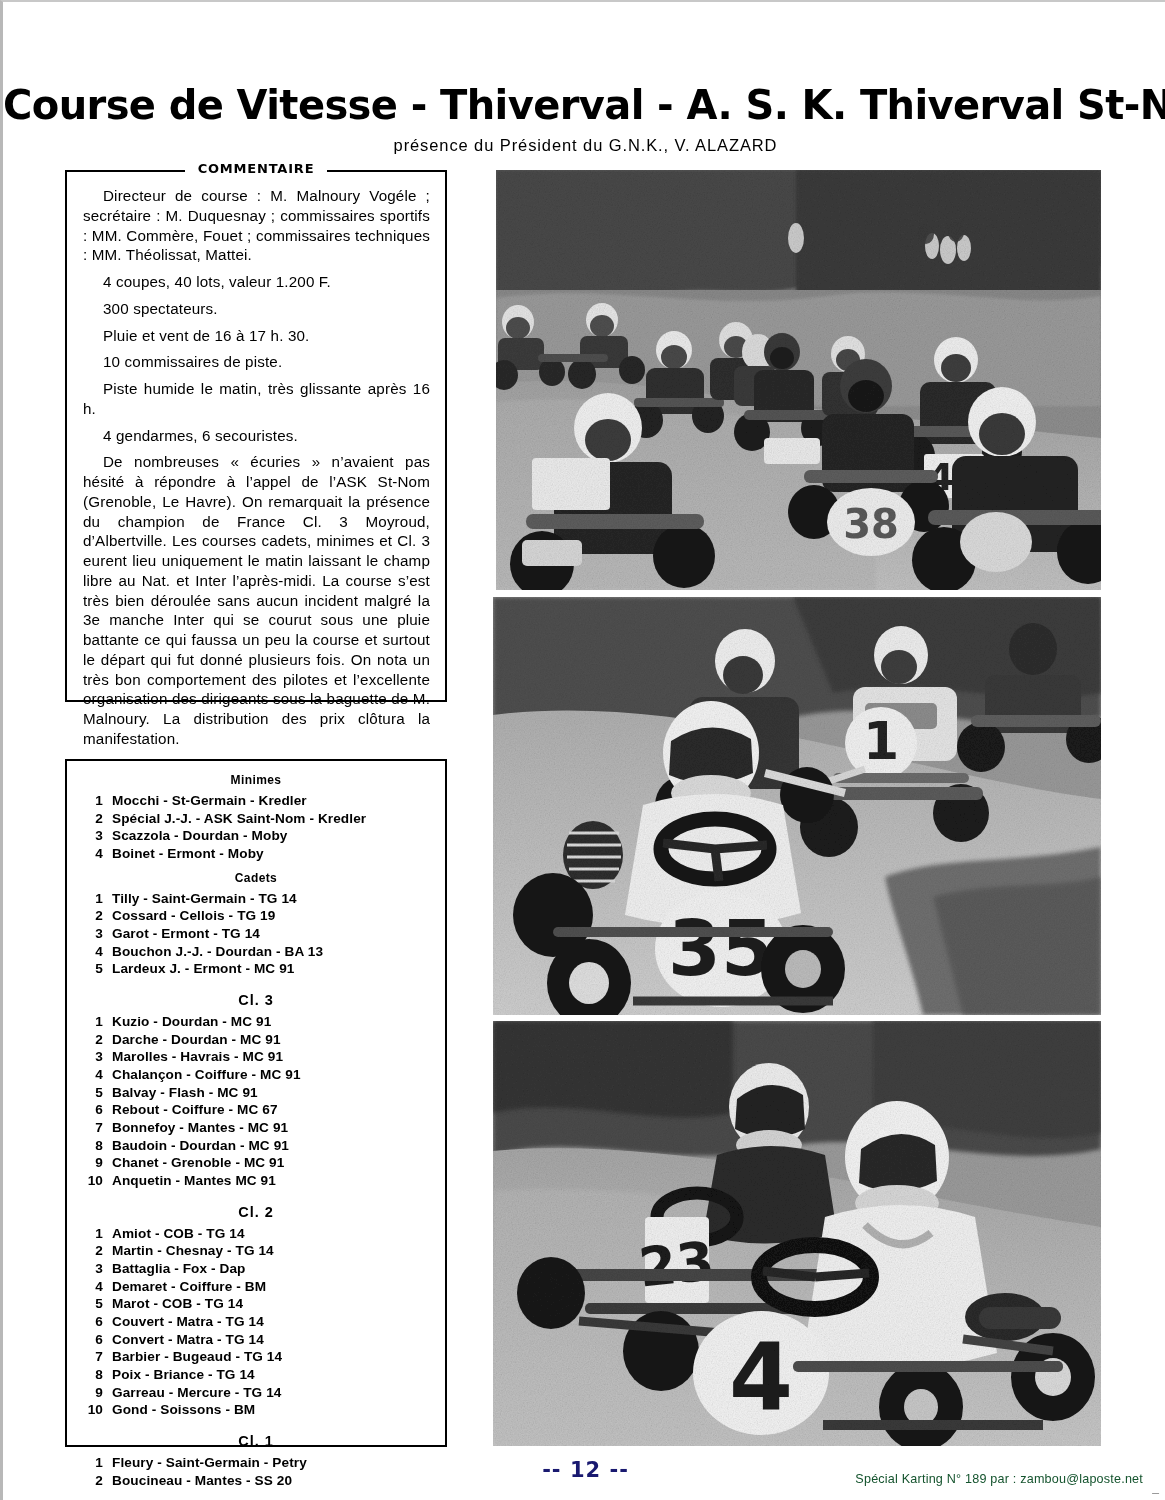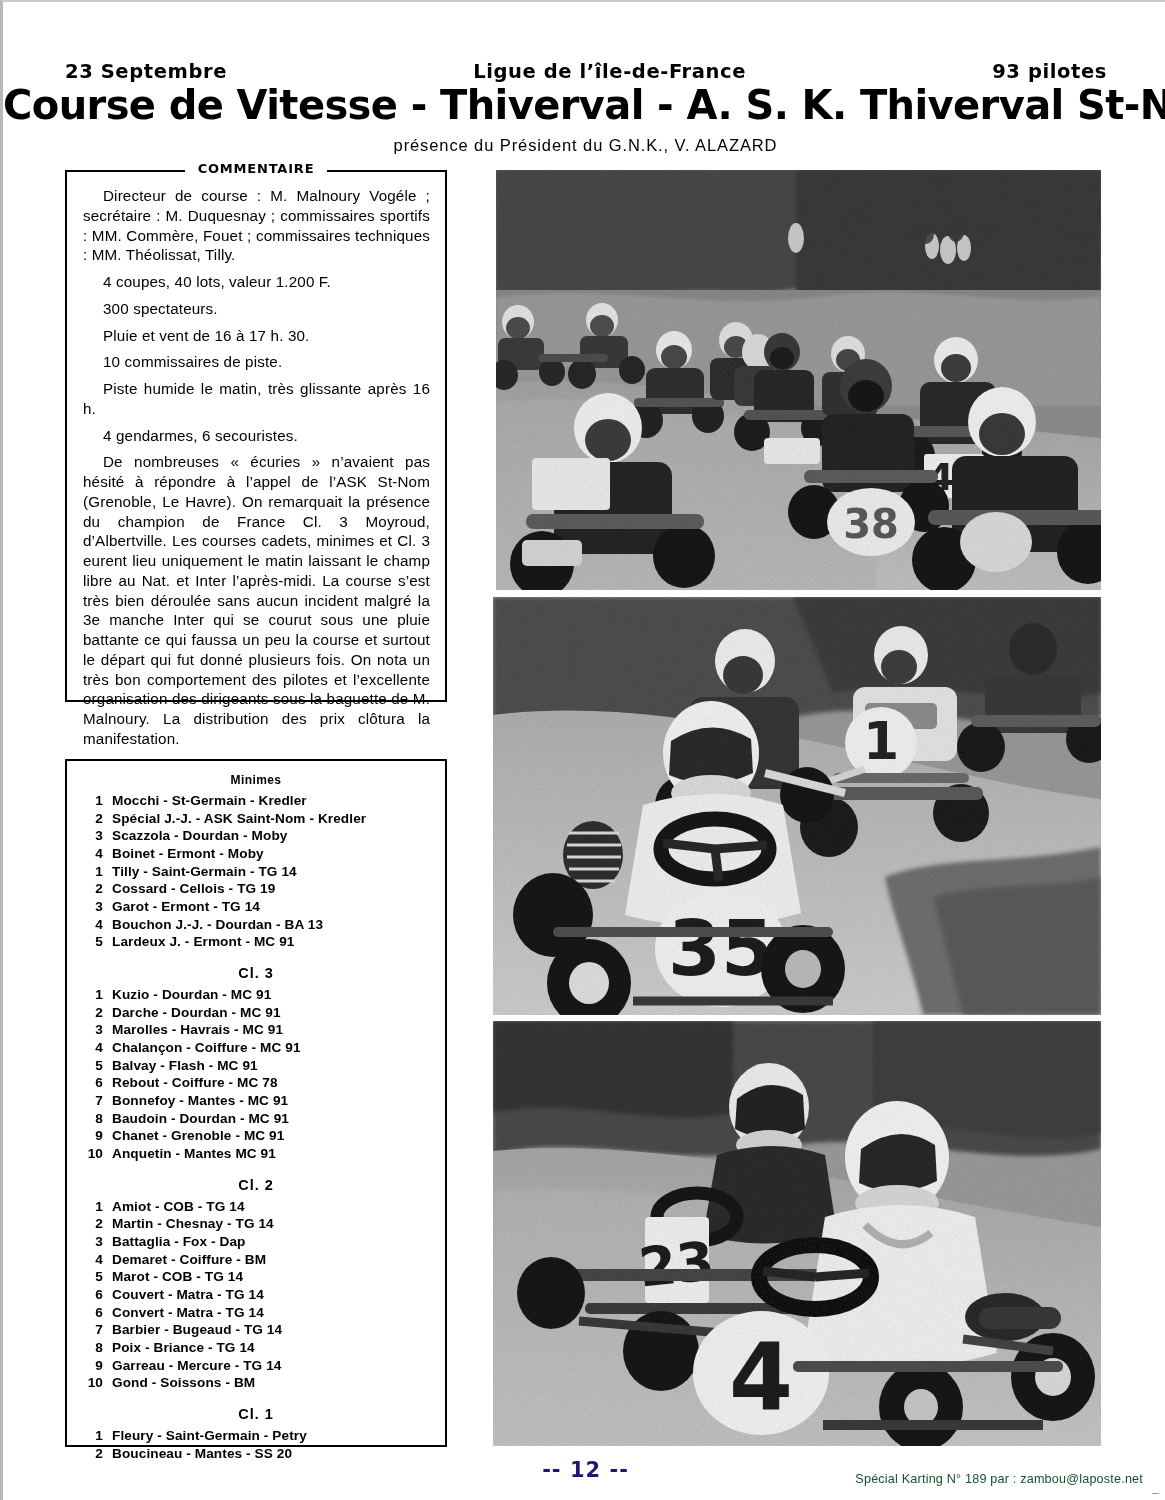--- a/index.html
+++ b/index.html
@@ -197,35 +197,30 @@
     font-family: "Liberation Sans", sans-serif;
     font-size: 12px;
     color: #888;
   }
 </style>
 </head>
 <body>
 
 <div class="page">
 
-  <div class="header-row">
-    <div>23 Septembre</div>
-    <div class="hdr-center">Ligue  de  l’île-de-France</div>
-    <div>93 pilotes</div>
-  </div>
 
   <div class="main-title">Course de Vitesse - Thiverval - A. S. K. Thiverval St-Nom</div>
   <div class="subtitle">présence  du  Président  du  G.N.K.,  V. ALAZARD</div>
 
   <div class="panel" id="commentaire-panel">
     <div class="panel-legend">
       <span>COMMENTAIRE</span>
     </div>
     <div class="comm-body" id="commentaire-body">
-        <p>Directeur de course : M. Malnoury Vogéle ; secrétaire : M. Duquesnay ; commissaires sportifs : MM. Commère, Fouet ; commissaires techniques : MM. Théolissat, Tilly.</p>
+        <p>Directeur de course : M. Malnoury Vogéle ; secrétaire : M. Duquesnay ; commissaires sportifs : MM. Commère, Fouet ; commissaires techniques : MM. Théolissat, Mattei.</p>
         <p>4 coupes, 40 lots, valeur 1.200 F.</p>
         <p>300 spectateurs.</p>
         <p>Pluie et vent de 16 à 17 h. 30.</p>
         <p>10 commissaires de piste.</p>
         <p>Piste humide le matin, très glissante après 16 h.</p>
         <p>4 gendarmes, 6 secouristes.</p>
         <p class="last">De nombreuses « écuries » n’avaient pas hésité à répondre à l’appel de l’ASK St-Nom (Grenoble, Le Havre). On remarquait la présence du champion de France Cl. 3 Moyroud, d’Albertville. Les courses cadets, minimes et Cl. 3 eurent lieu uniquement le matin laissant le champ libre au Nat. et Inter l’après-midi. La course s’est très bien déroulée sans aucun incident malgré la 3e manche Inter qui se courut sous une pluie battante ce qui faussa un peu la course et surtout le départ qui fut donné plusieurs fois. On nota un très bon comportement des pilotes et l’excellente organisation des dirigeants sous la baguette de M. Malnoury. La distribution des prix clôtura la manifestation.</p>
       </div>
   </div>
 
@@ -243,20 +238,21 @@
           </li>
           <li class="res-item">
             <span class="res-pos">3</span>
             <span class="res-txt">Scazzola - Dourdan - Moby</span>
           </li>
           <li class="res-item">
             <span class="res-pos">4</span>
             <span class="res-txt">Boinet - Ermont - Moby</span>
           </li>
         </ul>
+        <div class="cat-heading">Cadets</div>
         <ul class="res-list">
           <li class="res-item">
             <span class="res-pos">1</span>
             <span class="res-txt">Tilly - Saint-Germain - TG 14</span>
           </li>
           <li class="res-item">
             <span class="res-pos">2</span>
             <span class="res-txt">Cossard - Cellois - TG 19</span>
           </li>
           <li class="res-item">
@@ -289,21 +285,21 @@
           <li class="res-item">
             <span class="res-pos">4</span>
             <span class="res-txt">Chalançon - Coiffure - MC 91</span>
           </li>
           <li class="res-item">
             <span class="res-pos">5</span>
             <span class="res-txt">Balvay - Flash - MC 91</span>
           </li>
           <li class="res-item">
             <span class="res-pos">6</span>
-            <span class="res-txt">Rebout - Coiffure - MC 78</span>
+            <span class="res-txt">Rebout - Coiffure - MC 67</span>
           </li>
           <li class="res-item">
             <span class="res-pos">7</span>
             <span class="res-txt">Bonnefoy - Mantes - MC 91</span>
           </li>
           <li class="res-item">
             <span class="res-pos">8</span>
             <span class="res-txt">Baudoin - Dourdan - MC 91</span>
           </li>
           <li class="res-item">

